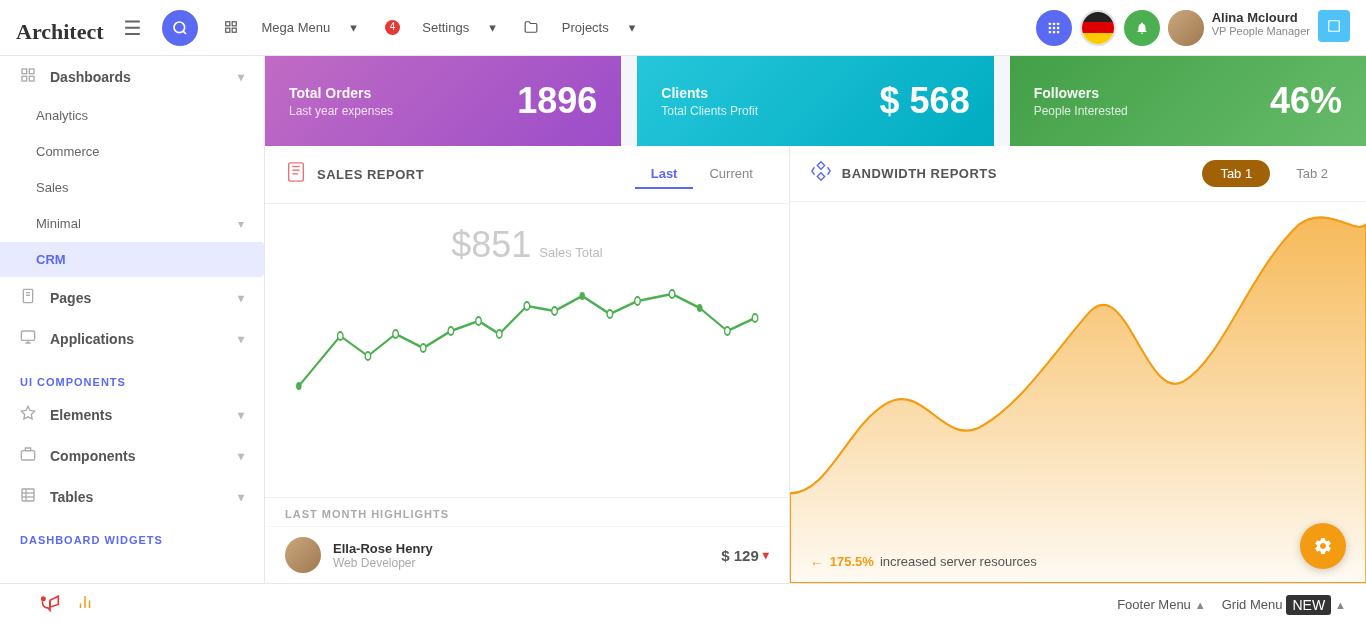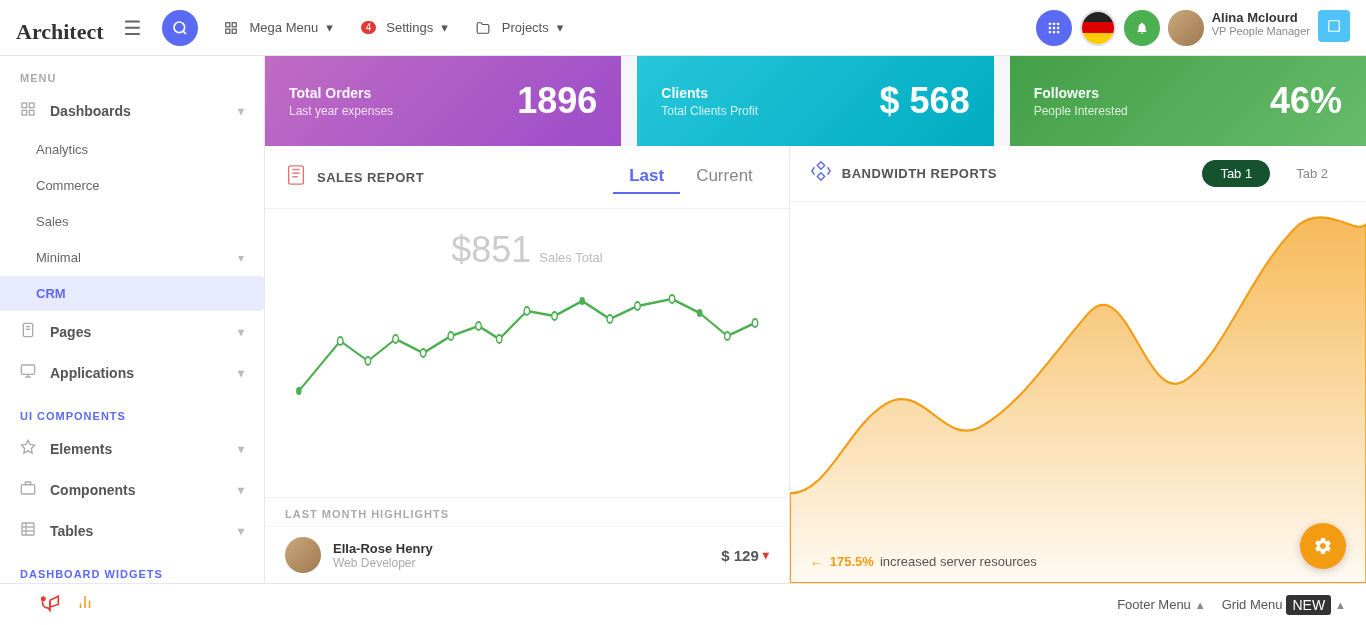--- a/index.html
+++ b/index.html
@@ -17,21 +17,21 @@
       z-index: 10;
     }
     .logo { font-size: 22px; font-weight: bold; font-family: Georgia, serif; color: #333; margin-right: 20px; margin-top: 8px; }
     .hamburger { font-size: 20px; color: #666; margin-right: 20px; cursor: pointer; }
     .search-btn {
       width: 36px; height: 36px; border-radius: 50%; background: #5b6af3;
       display: flex; align-items: center; justify-content: center; color: #fff; margin-right: 16px; cursor: pointer;
     }
     .nav-menu-items { display: flex; align-items: center; gap: 8px; flex: 1; }
     .nav-item {
-      display: flex; align-items: center; gap: 8px; padding: 6px 10px;
+      display: flex; gap: 20px; padding: 6px 10px;
       color: #555; font-size: 13px; cursor: pointer; border-radius: 4px;
     }
     .nav-badge {
       background: #e53935; color: #fff; border-radius: 10px;
       font-size: 10px; padding: 1px 5px; margin-right: 2px;
     }
     .nav-right { display: flex; align-items: flex-start; gap: 8px; margin-left: auto; }
     .nav-icon-btn {
       width: 36px; height: 36px; border-radius: 50%; background: #f0f0f0;
       display: flex; align-items: center; justify-content: center; cursor: pointer; font-size: 16px;
@@ -123,21 +123,21 @@
       align-items: center;
       padding: 14px 20px;
       border-bottom: 1px solid #f0f0f0;
       background: #fff;
     }
     .panel-icon { margin-right: 10px; font-size: 20px; }
     .panel-title { font-size: 13px; font-weight: 700; color: #555; letter-spacing: 0.5px; text-transform: uppercase; }
     .panel-tabs { margin-left: auto; display: flex; gap: 0; }
     .panel-tab {
       padding: 6px 16px;
-      font-size: 17px;
+      font-size: 13px;
       cursor: pointer;
       color: #888;
       border-bottom: 2px solid transparent;
     }
     .panel-tab.active { color: #5b6af3; border-bottom: 2px solid #5b6af3; font-weight: 600; }
 
     .sales-chart-area { padding: 20px; background: #fff; flex: 1; position: relative; }
     .sales-value { font-size: 36px; font-weight: 300; color: #ccc; }
     .sales-total-label { font-size: 13px; color: #bbb; margin-left: 8px; }
 
@@ -175,21 +175,21 @@
       background: #fff;
     }
     .bw-tabs { margin-left: auto; display: flex; gap: 8px; }
     .bw-tab {
       padding: 6px 18px;
       font-size: 13px;
       cursor: pointer;
       color: #888;
       border-radius: 20px;
     }
-    .bw-tab.active { background: #14532d; color: #fff; }
+    .bw-tab.active { background: #a16207; color: #fff; }
 
     .bandwidth-chart { flex: 1; background: #fff; position: relative; overflow: hidden; }
     .bw-stat { display: flex; align-items: center; position: absolute; bottom: 14px; left: 20px; font-size: 13px; color: #555; gap: 6px; }
     .bw-stat .arrow { color: #f39c12; font-size: 14px; }
     .bw-percent { color: #f39c12; font-weight: 700; }
 
     .gear-fab {
       position: absolute;
       bottom: 14px;
       right: 20px;
@@ -301,21 +301,20 @@
       <svg width="14" height="14" viewBox="0 0 24 24" fill="currentColor">
         <rect x="3" y="3" width="18" height="18" rx="1" fill="none" stroke="currentColor" stroke-width="2"></rect>
       </svg>
     </div>
   </div>
 </div>
 
 <div class="main-layout">
 
   <div class="sidebar">
-    <div class="menu-section-label">MENU</div>
 
     <div class="sidebar-item sidebar-parent">
       <span class="item-icon">
         <svg width="16" height="16" viewBox="0 0 24 24" fill="none" stroke="currentColor" stroke-width="2">
           <rect x="3" y="3" width="7" height="7"></rect>
             <rect x="14" y="3" width="7" height="7"></rect>
             <rect x="3" y="14" width="7" height="7"></rect>
             <rect x="14" y="14" width="7" height="7"></rect>
         </svg>
       </span>

